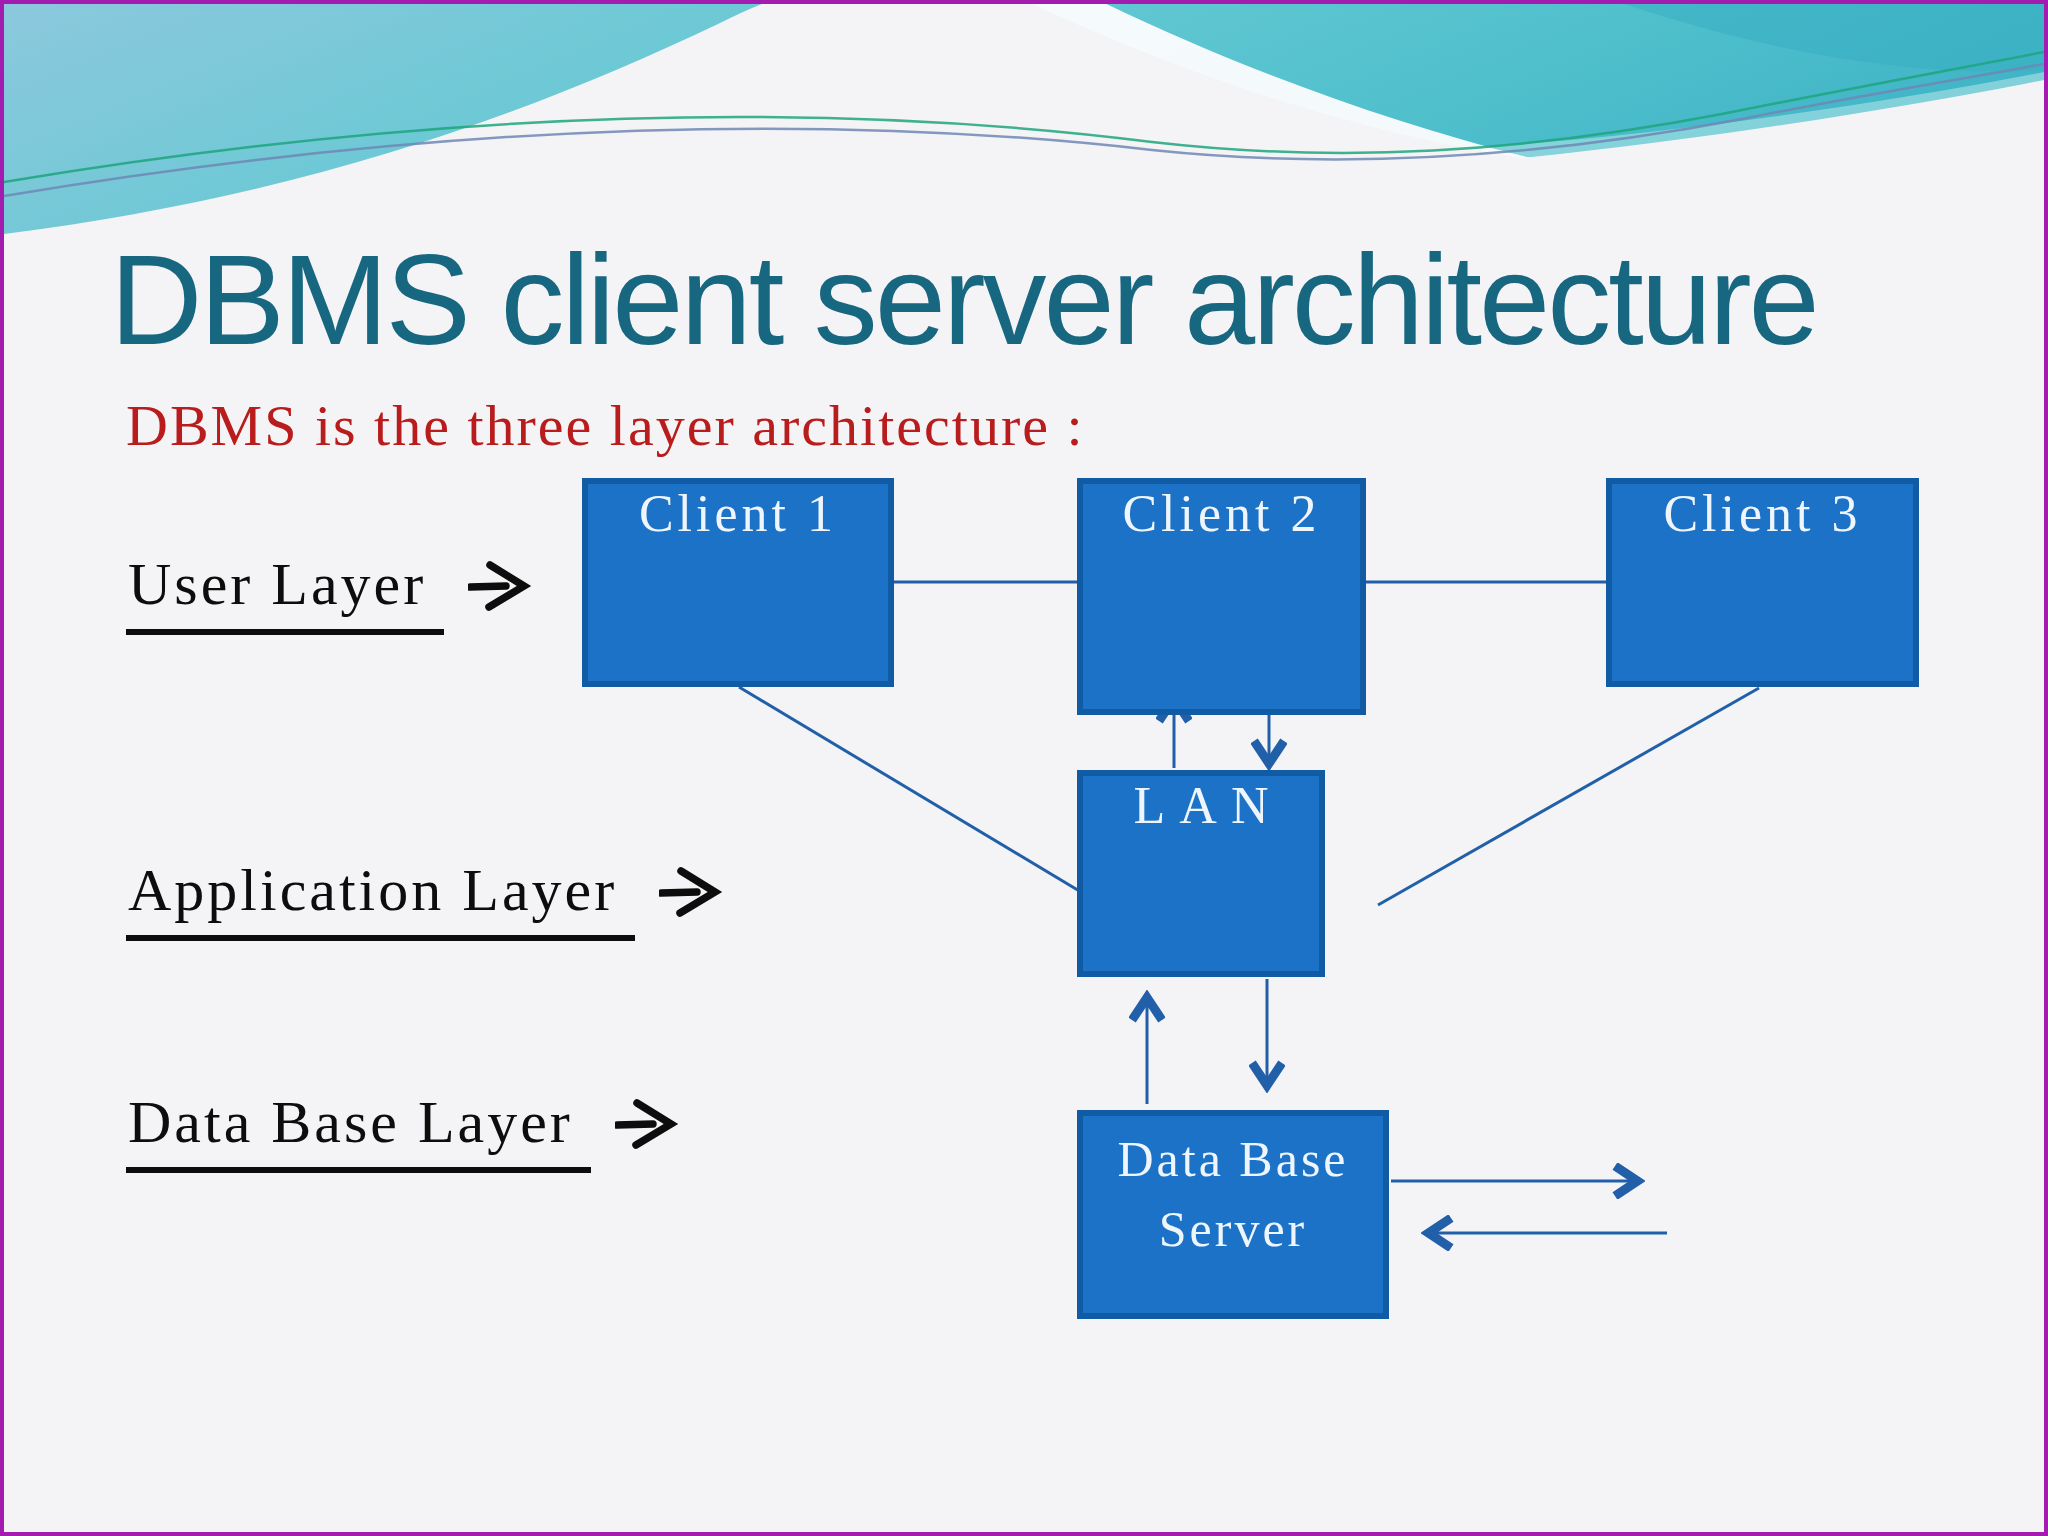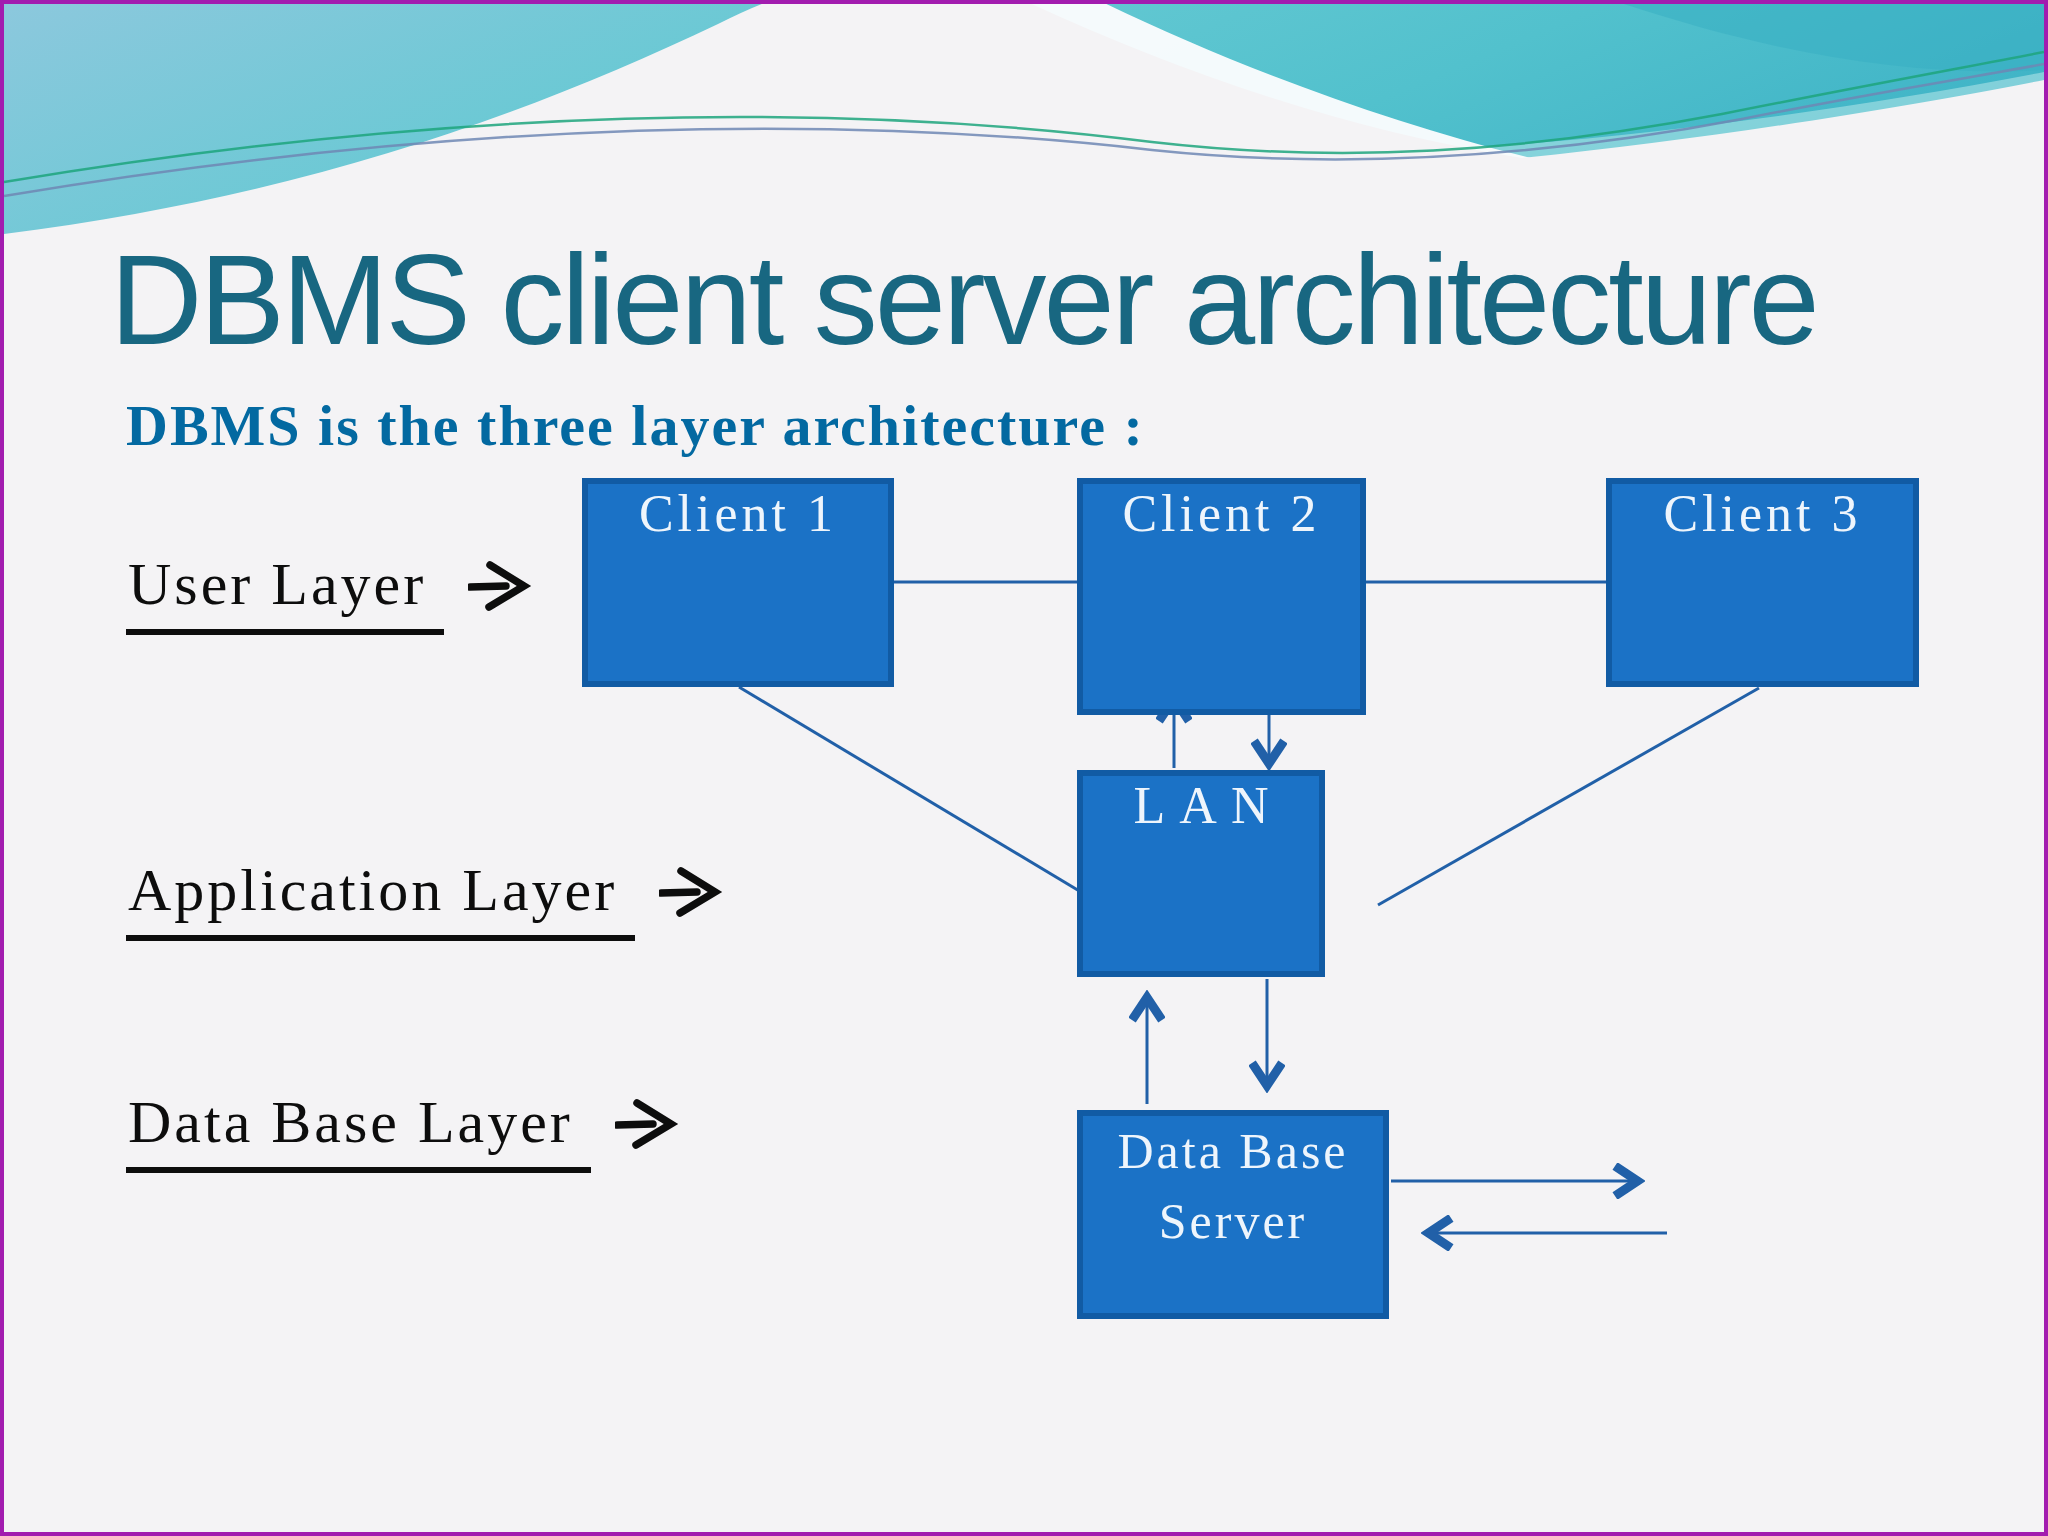--- a/index.html
+++ b/index.html
@@ -14,21 +14,21 @@
   .wave-svg { position:absolute; top:0; left:0; width:2040px; height:312px; z-index:0; }
 
   .page-title {
     position:absolute; left:106px; top:222px; z-index:3;
     font-family:"Liberation Sans", sans-serif;
     font-weight:400; font-size:128px; letter-spacing:-3px;
     color:#186781; white-space:nowrap;
   }
   .subtitle {
     position:absolute; left:122px; top:388px; z-index:3;
-    font-size:58px; letter-spacing:2px; color:#0369a1; white-space:nowrap;font-weight:bold;
+    font-size:58px; letter-spacing:2px; color:#b91c1c; white-space:nowrap;
   }
 
   .layer-label {
     position:absolute; left:122px; z-index:3;
     display:flex; align-items:center; gap:24px;
     color:#0d0d0d; white-space:nowrap;
   }
   .layer-label .underlined {
     font-size:60px; letter-spacing:3px;
     border-bottom:6px solid #0d0d0d;
@@ -48,21 +48,21 @@
     position:absolute; z-index:2;
     background:#1b72c6; border:6px solid #115ba4;
     display:flex; align-items:flex-start; justify-content:center;
     color:#eef5fc; text-align:center;
     font-family:"Liberation Serif", serif;
   }
   #node-client1 { left:578px; top:474px; width:312px; height:209px; font-size:52px; letter-spacing:4px; }
   #node-client2 { left:1073px; top:474px; width:289px; height:237px; font-size:52px; letter-spacing:4px; }
   #node-client3 { left:1602px; top:474px; width:313px; height:209px; font-size:52px; letter-spacing:4px; }
   #node-lan     { left:1073px; top:766px; width:248px; height:207px; font-size:52px; letter-spacing:14px; padding-left:14px; }
-  #node-db      { left:1073px; top:1106px; width:312px; height:209px; font-size:50px; letter-spacing:3px; line-height:1.4; padding:0 22px; }
+  #node-db      { left:1073px; top:1106px; width:312px; height:209px; font-size:50px; letter-spacing:3px; line-height:1.4; padding:8px 22px; }
   #node-data    { left:1649px; top:1002px; width:312px; height:276px; border-radius:50%; font-size:50px; letter-spacing:3px; }
 </style>
 </head>
 <body>
 
 <div class="slide">
 
   <svg class="wave-svg" viewBox="0 0 2040 312" preserveAspectRatio="none">
     <defs>
       <linearGradient id="tealGrad" x1="0" y1="0" x2="1" y2="0.35">

